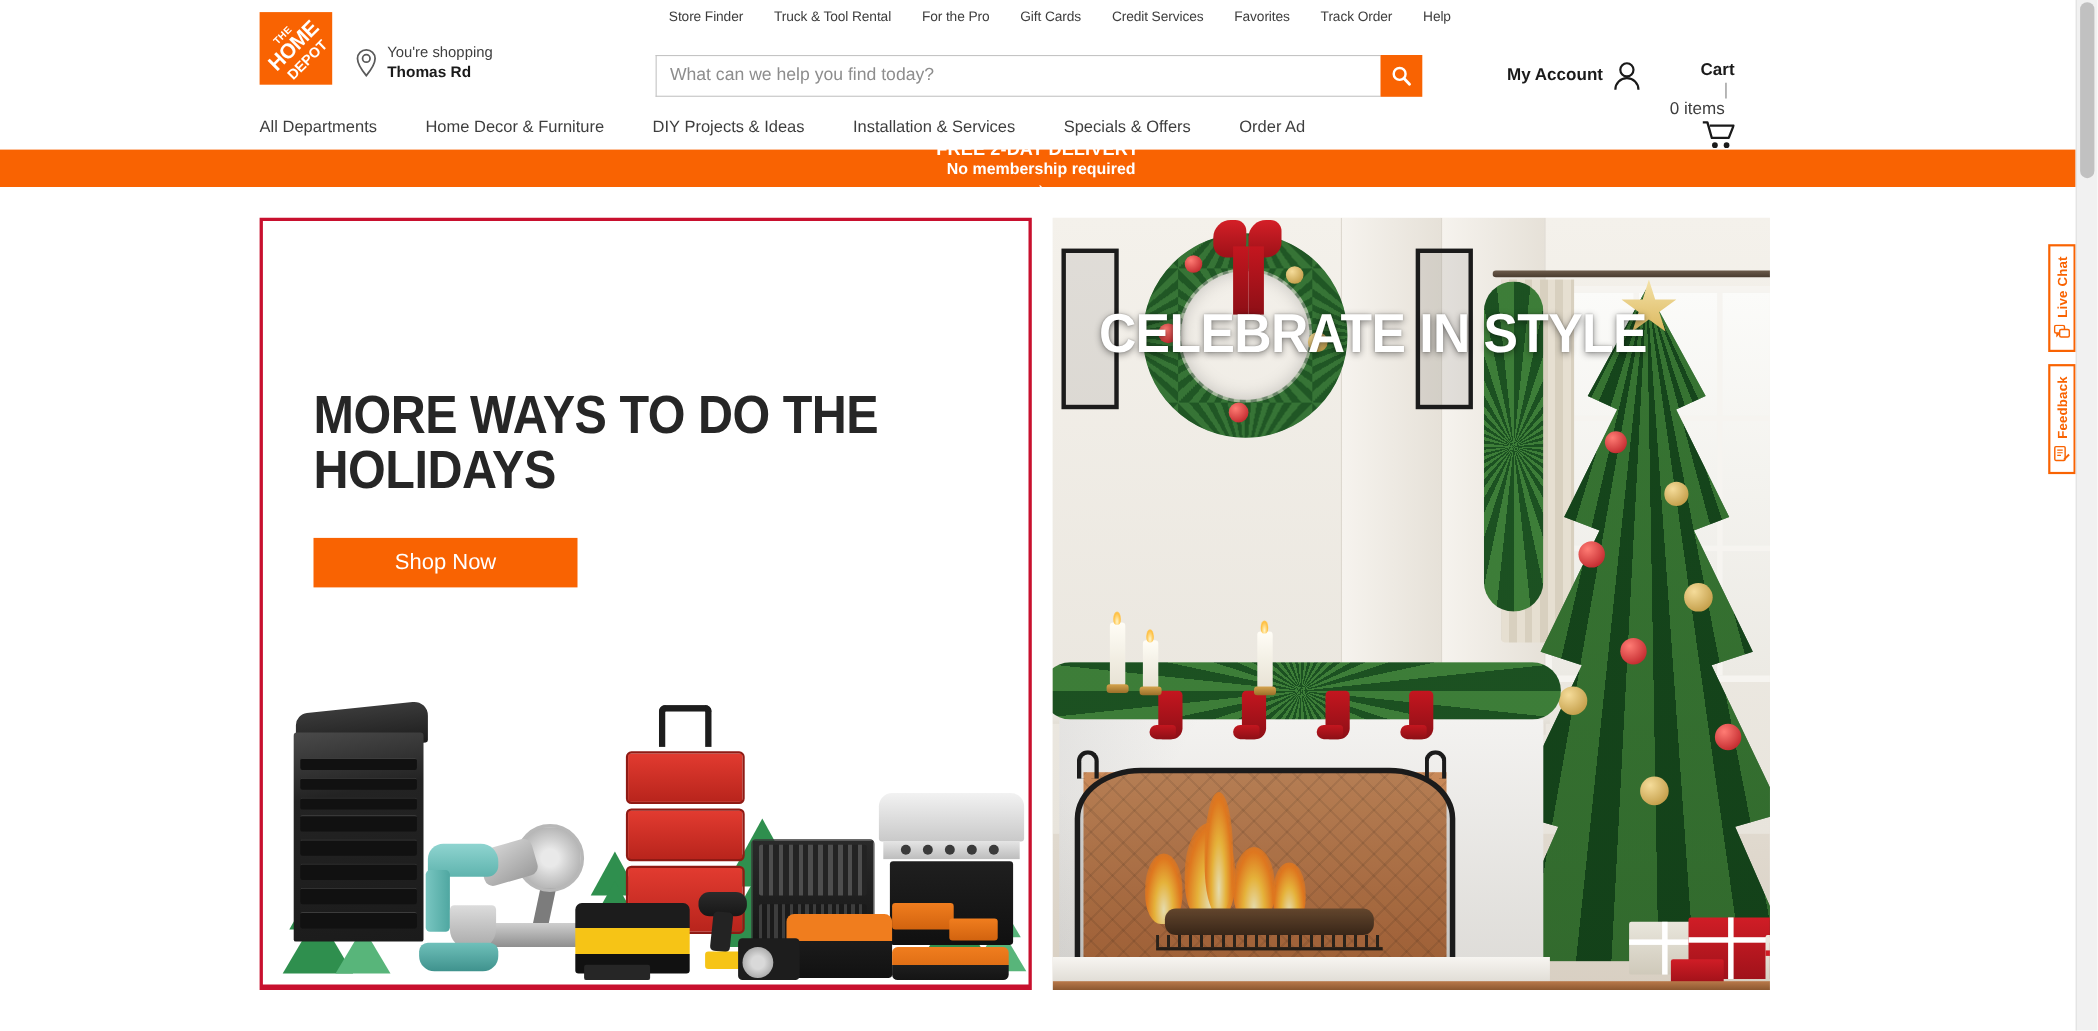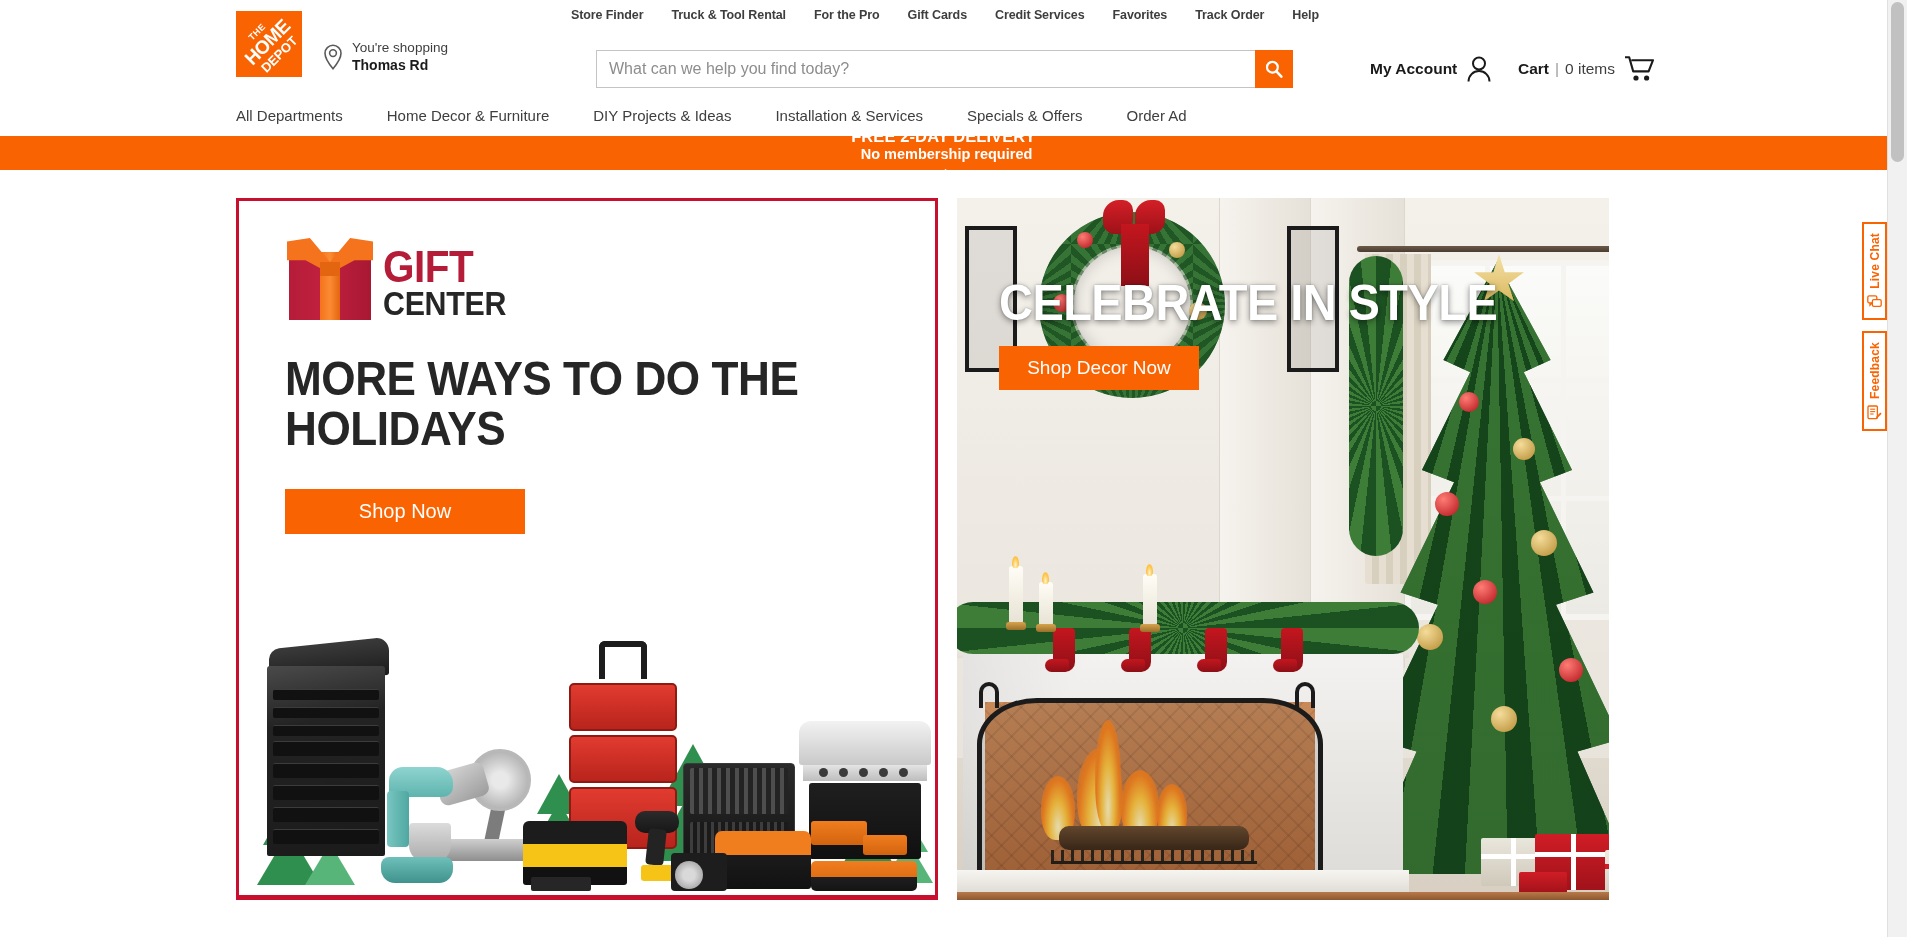--- a/index.html
+++ b/index.html
@@ -9,21 +9,20 @@
     background: #ffffff;
     overflow: hidden;
   }
   body { position: relative; }
 
   
   .utility-bar {
     position: absolute; top: 0; left: 0; width: 1534px; height: 30px;
     display: flex; justify-content: flex-end; align-items: center;
     padding-right: 215px;
-    font-weight: bold;
   }
   .utility-link {
     font-size: 12.5px; color: #3e3e3e; text-decoration: none;
     margin-left: 28px; white-space: nowrap; letter-spacing: -0.1px;
   }
 
   
   .header-main {
     position: absolute; top: 8px; left: 0; width: 1887px; height: 72px;
   }
@@ -78,21 +77,21 @@
     cursor: pointer; display: flex; align-items: center; justify-content: center;
   }
 
   .account-link {
     position: absolute; left: 1370px; top: 47px;
     display: flex; align-items: center; cursor: pointer;
   }
   .account-label { font-size: 15.5px; font-weight: bold; color: #1a1a1a; margin-right: 9px; }
   .cart-link {
     position: absolute; left: 1518px; top: 47px;
-    display: flex; align-items: center; cursor: pointer;
+    display: flex; align-items: flex-end; cursor: pointer; flex-direction: column;
   }
   .cart-label { font-size: 15.5px; font-weight: bold; color: #1a1a1a; }
   .cart-sep { font-size: 15.5px; color: #9b9b9b; margin: 0 6px; }
   .cart-count { font-size: 15.5px; color: #3e3e3e; margin-right: 9px; }
 
   
   .primary-nav {
     position: absolute; top: 98px; left: 0; width: 1887px; height: 34px;
     display: flex; align-items: center; padding-left: 236px;
   }
@@ -611,33 +610,20 @@
 <div class="delivery-banner">
   <span class="delivery-strong">FREE 2-DAY DELIVERY</span>
   <span class="delivery-sub">No membership required</span>
   <span class="delivery-chev">›</span>
 </div>
 
 <div class="hero-row">
 
   <div class="hero-left">
 
-    <div class="gift-logo">
-      <div class="gift-box">
-        <div class="gift-box-body"></div>
-        <div class="gift-ribbon-v"></div>
-        <div class="gift-bow-l"></div>
-        <div class="gift-bow-r"></div>
-        <div class="gift-bow-knot"></div>
-      </div>
-      <div class="gift-words">
-        <span class="gift-word-1">GIFT</span>
-        <span class="gift-word-2">CENTER</span>
-      </div>
-    </div>
 
     <div class="hero-left-headline">MORE WAYS TO DO THE HOLIDAYS</div>
 
     <button class="shop-now-btn">Shop Now</button>
 
     <div class="collage">
 
       <div class="tree" style="left:18px; bottom:6px;">
         <span style="border-left-width:26px;border-right-width:26px;border-bottom:46px solid #2f8f4e;"></span>
         <span style="border-left-width:32px;border-right-width:32px;border-bottom:54px solid #2f8f4e;margin-top:-14px;"></span>
@@ -820,21 +806,20 @@
     <div class="ornament" style="left:160px; top:168px; width:18px; height:18px; background:radial-gradient(circle at 35% 30%,#ff7c74,#b3141c);"></div>
 
     <div class="bow-top">
       <div class="bow-loop-l" style="left:0px;"></div>
       <div class="bow-loop-r" style="left:32px;"></div>
       <div class="bow-tail-l" style="left:18px;"></div>
       <div class="bow-tail-r" style="left:32px;"></div>
     </div>
 
     <div class="hero-right-headline">CELEBRATE IN STYLE</div>
-    <button class="shop-decor-btn">Shop Decor Now</button>
   </div>
 </div>
 
 <div class="side-tabs">
   <div class="side-tab side-tab-chat">
     <span class="side-tab-label">Live Chat</span>
     <svg width="15" height="14" viewBox="0 0 15 14">
       <rect x="0.8" y="0.8" width="9" height="7" rx="1.4" fill="none" stroke="#f96302" stroke-width="1.3"></rect>
       <path d="M3 7.8v2.4l2.4-2.4" fill="none" stroke="#f96302" stroke-width="1.3"></path>
       <rect x="5.4" y="4.6" width="8.8" height="6.8" rx="1.4" fill="#ffffff" stroke="#f96302" stroke-width="1.3"></rect>

